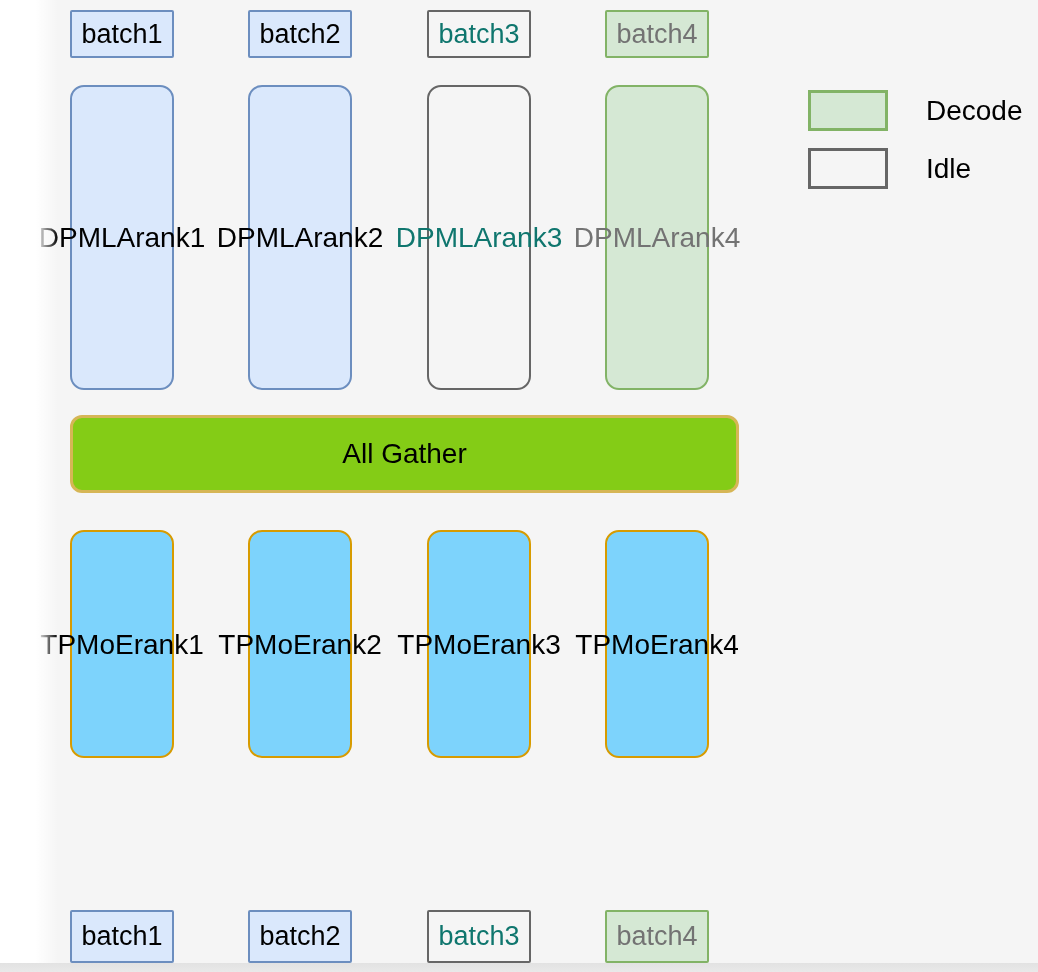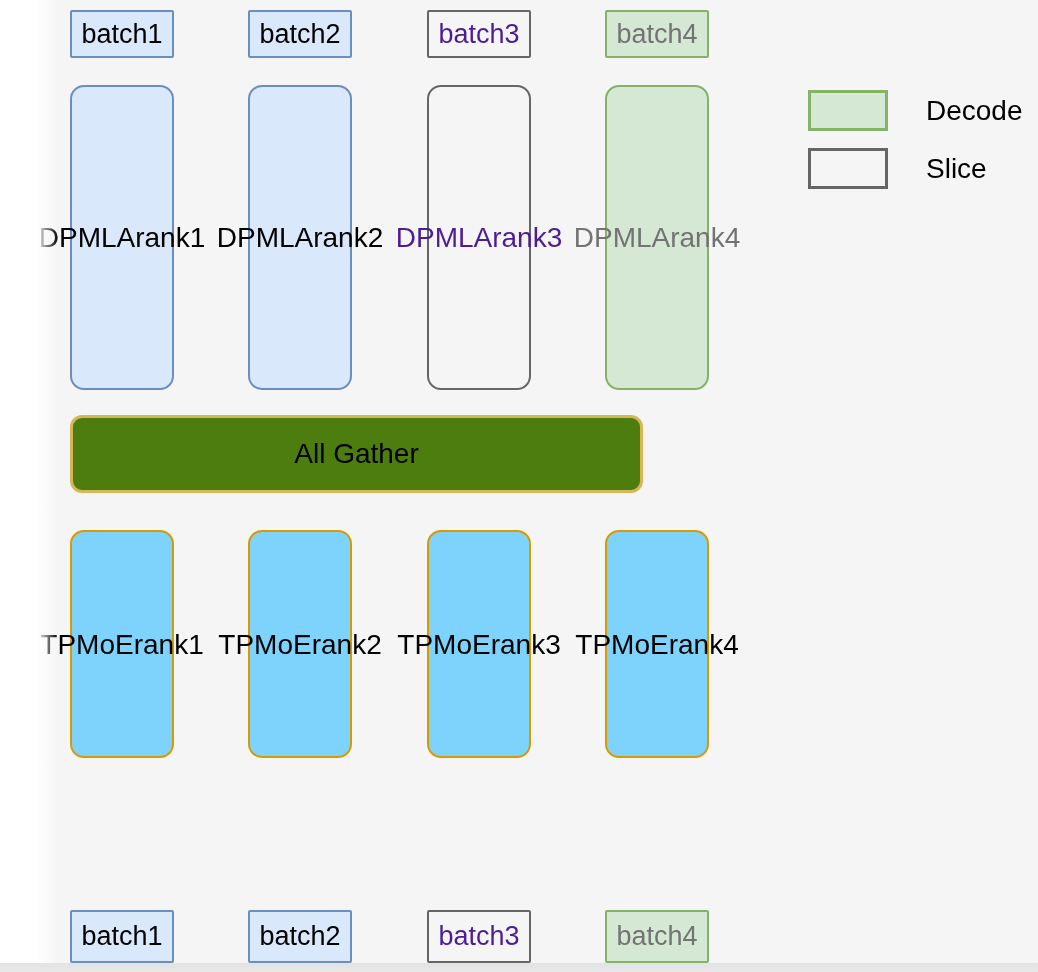--- a/index.html
+++ b/index.html
@@ -51,31 +51,31 @@
 
   .tall {
     width: 104px; border: 2px solid; border-radius: 14px;
     flex-direction: row;
     font-size: 28px; line-height: 39px;
   }
   .tall.dp { top: 85px;  height: 305px; }
   .tall.tp { top: 530px; height: 228px; }
 
   .bar {
-    left: 70px; width: 573px; height: 78px;
+    left: 70px; width: 669px; height: 78px;
     border: 3px solid #d6b656; border-radius: 12px;
-    background: #4d7c0f; font-size: 28px;
+    background: #84cc16; font-size: 28px;
   }
   .bar.all-gather { top: 415px; }
   .bar.slice { top: 795px; height: 77px; }
 
   
   .state-prefill { background: #dae8fc; border-color: #6c8ebf; color: #000000; }
   .state-decode  { background: #d5e8d4; border-color: #82b366; color: #737373; }
-  .state-idle    { background: transparent; border-color: #666666; color: #4c1d95; }
+  .state-idle    { background: transparent; border-color: #666666; color: #0f766e; }
   .state-moe     { background: #7dd3fc; border-color: #d79b00; color: #000000; }
 
   
   .legend-item {
     position: absolute; left: 808px;
     display: flex; align-items: center; gap: 38px;
   }
   .legend-item.li0 { top: 33px; }
   .legend-item.li1 { top: 90px; }
   .legend-item.li2 { top: 148px; }
@@ -165,19 +165,19 @@
   <div class="shape batch bottom c3 state-decode">
     <span>batch4</span>
   </div>
 
   <div class="legend-item li1">
     <div class="legend-swatch decode"></div>
     <div class="legend-label">Decode</div>
   </div>
   <div class="legend-item li2">
     <div class="legend-swatch idle"></div>
-    <div class="legend-label">Slice</div>
+    <div class="legend-label">Idle</div>
   </div>
 
   <div class="edge-left"></div>
   <div class="edge-right"></div>
   <div class="edge-bottom"></div>
 </div>
 
 </body></html>

